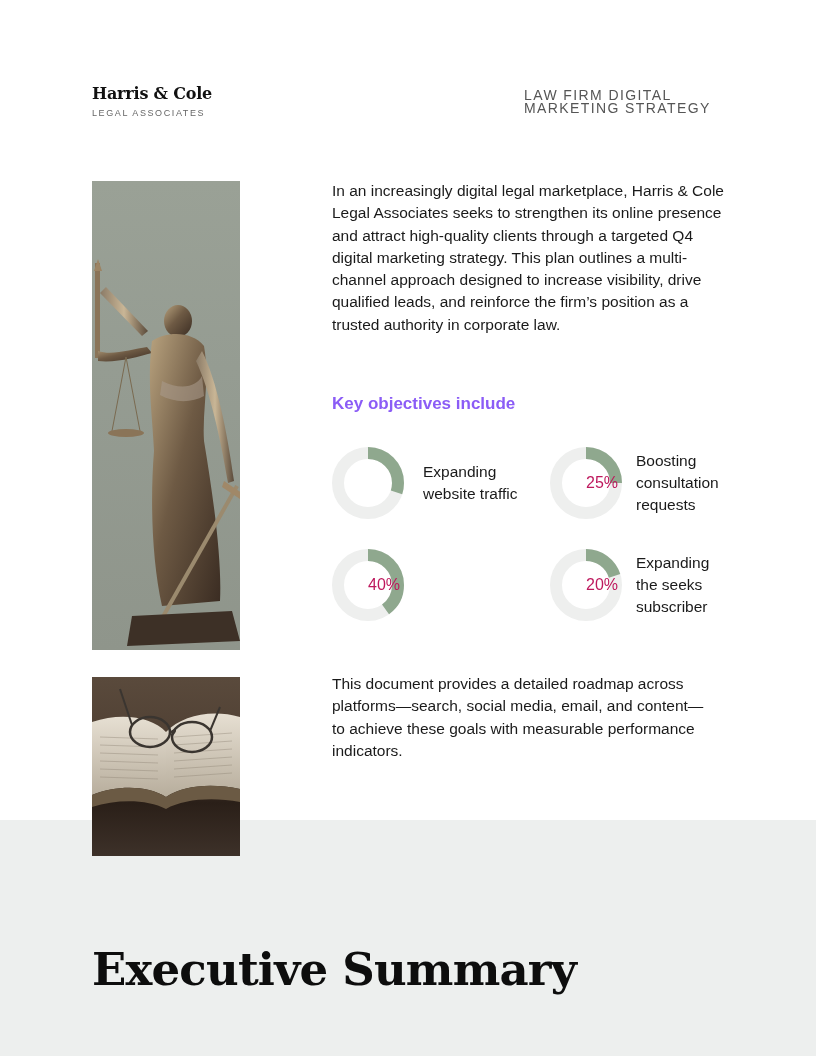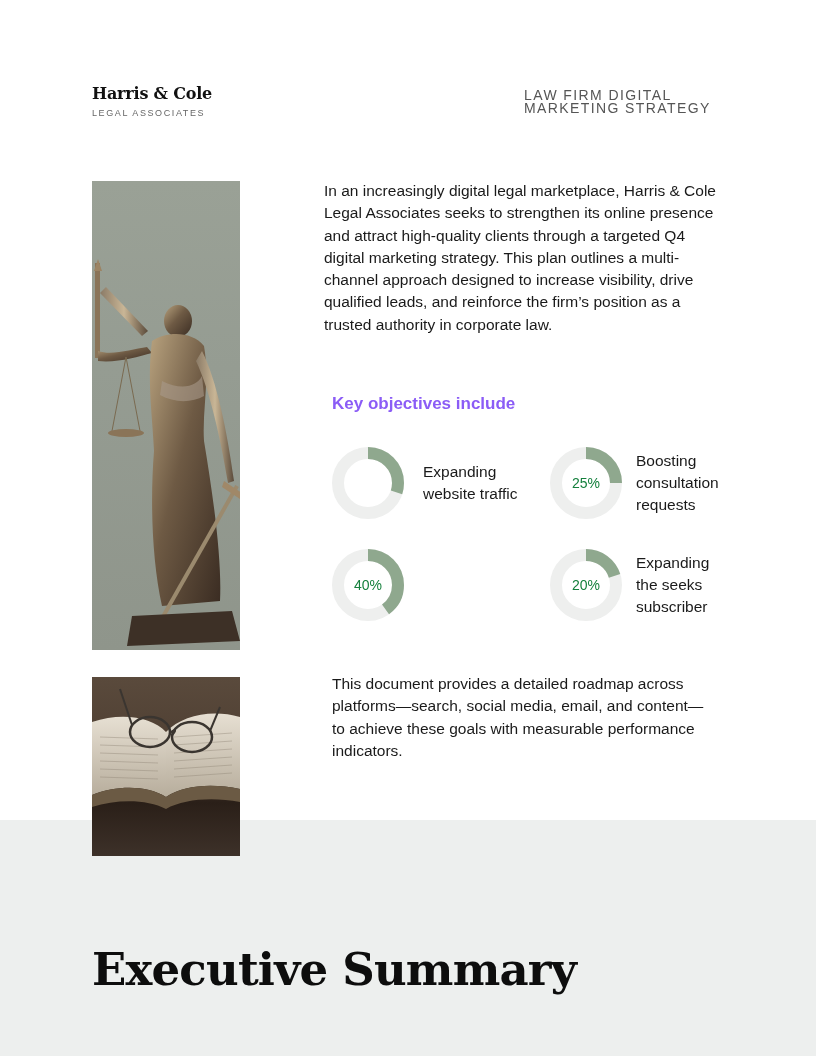--- a/index.html
+++ b/index.html
@@ -12,28 +12,28 @@
     .brand-name { font-family: "DejaVu Serif", serif; font-weight: bold; font-size: 16px; color: #111; letter-spacing: -0.2px; line-height: 20px; }
     .brand-sub { font-size: 9px; letter-spacing: 1.6px; color: #666; margin-top: 3px; line-height: 12px; }
 
     .doc-label { position: absolute; right: 92px; top: 89px; text-align: left; font-size: 14px; letter-spacing: 1.4px; color: #555; line-height: 13px; width: 200px; }
 
     .photo-justice { position: absolute; left: 92px; top: 181px; width: 148px; height: 469px; overflow: hidden;
       background: linear-gradient(180deg, #9aa196 0%, #959c92 40%, #8f958b 100%); }
     .photo-book { position: absolute; left: 92px; top: 677px; width: 148px; height: 179px; overflow: hidden;
       background: linear-gradient(180deg, #5a4a3c 0%, #4a3b2f 55%, #2a1f18 70%, #3d3129 100%); z-index: 2; }
 
-    .intro { position: absolute; left: 324px; top: 180px; width: 400px; font-size: 15.5px; line-height: 22.3px; color: #1a1a1a; }
+    .intro { position: absolute; left: 332px; top: 180px; width: 400px; font-size: 15.5px; line-height: 22.3px; color: #1a1a1a; }
 
     .obj-heading { position: absolute; left: 332px; top: 394px; font-size: 17px; font-weight: bold; color: #8b5cf6; }
 
     .objective { position: absolute; display: flex; align-items: center; }
     .donut { width: 72px; height: 72px; position: relative; flex: 0 0 72px; }
     .donut svg { position: absolute; left: 0; top: 0; }
-    .donut-label { position: absolute; left: 0; top: 0; width: 72px; height: 72px; display: flex; align-items: center; justify-content: center; font-size: 14px; color: #15803d; }
+    .donut-label { position: absolute; left: 16px; top: 0; width: 72px; height: 72px; display: flex; align-items: center; justify-content: center; font-size: 16px; color: #be185d; }
     .obj-text { margin-left: 19px; font-size: 15.5px; line-height: 22.3px; color: #1a1a1a; }
 
     .outro { position: absolute; left: 332px; top: 673px; width: 380px; font-size: 15.5px; line-height: 22.3px; color: #1a1a1a; }
 
     .exec-title { position: absolute; left: 92px; top: 940px; font-family: "DejaVu Serif", serif; font-weight: bold; font-size: 45px; color: #0d0d0d; letter-spacing: -0.8px; line-height: 60px; z-index: 3; }
   </style>
 </head>
 <body>
 
 <div class="bottom-band"></div>

